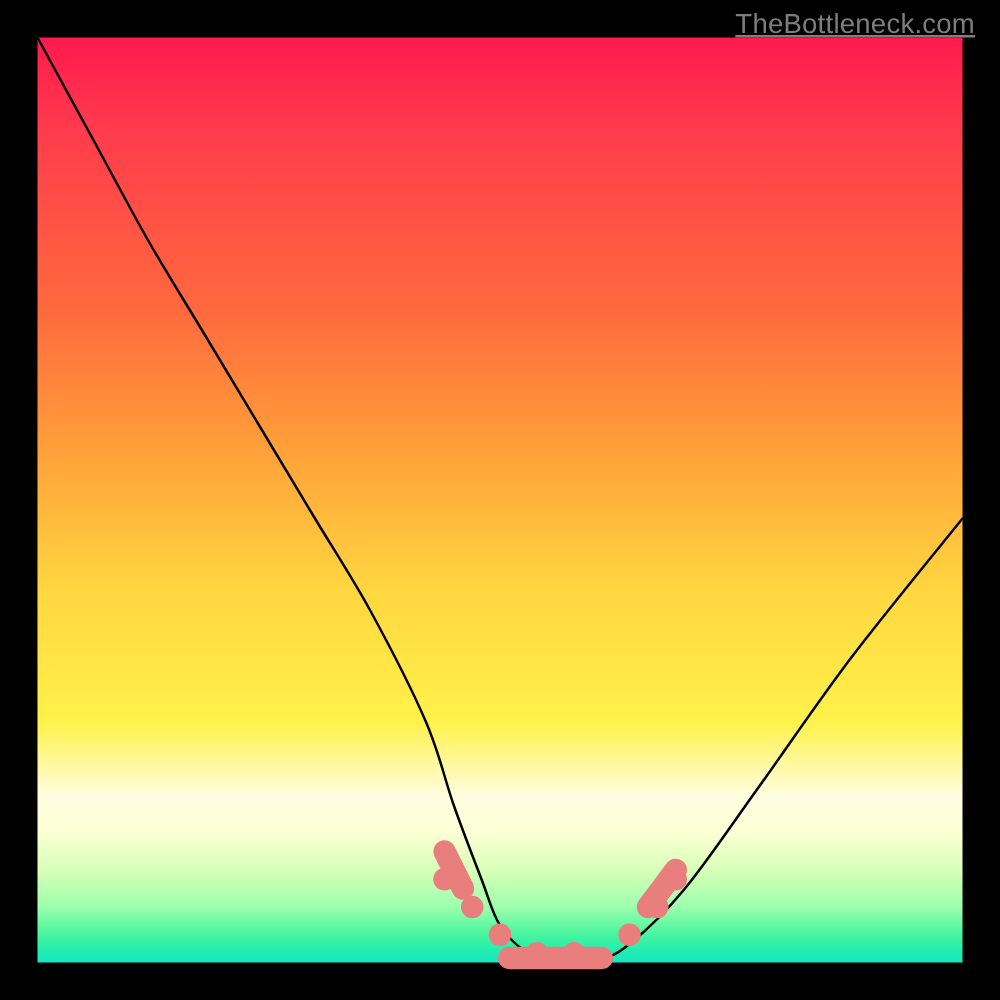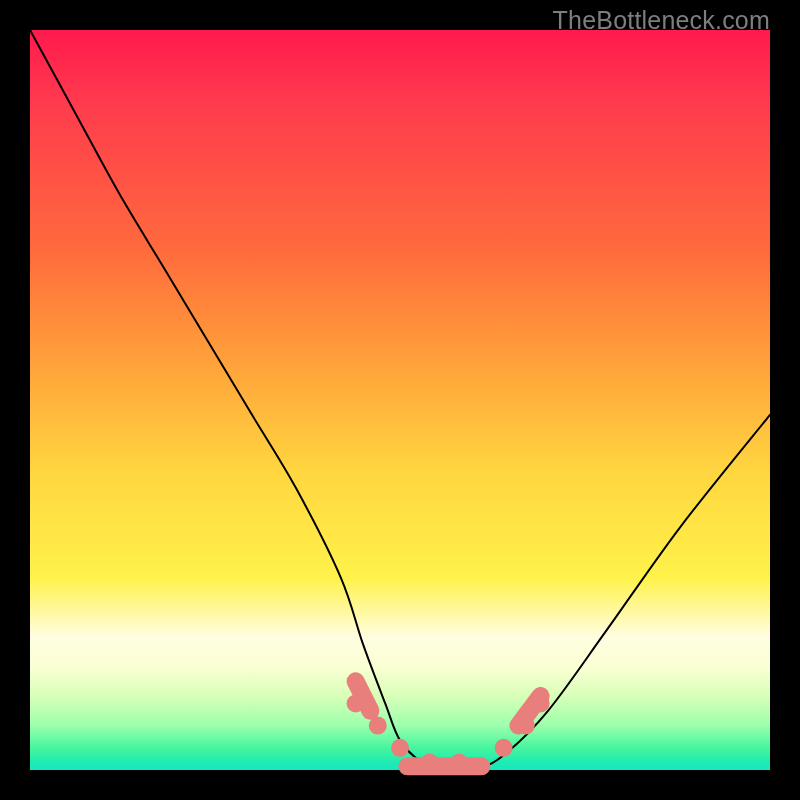--- a/index.html
+++ b/index.html
@@ -36,26 +36,27 @@
       #d8ffb8 90%,
       #9cffad 94%,
       #47f59e 97%,
       #1debb3 99%,
       #1ae6c1 100%
     );
   }
   #attribution {
     position: absolute;
     top: 6px;
-    right: 30px;
+    right: 20px;
     color: #7e7e7e;
-    font-size: 25px;
+    font-size: 22px;
     font-weight: 500;
     letter-spacing: 0.2px;
     user-select: none;
+    text-decoration: underline;
   }
   svg.curve {
     position: absolute;
     left: 0;
     top: 0;
     width: 740px;
     height: 740px;
     overflow: visible;
   }
   .line-path {

